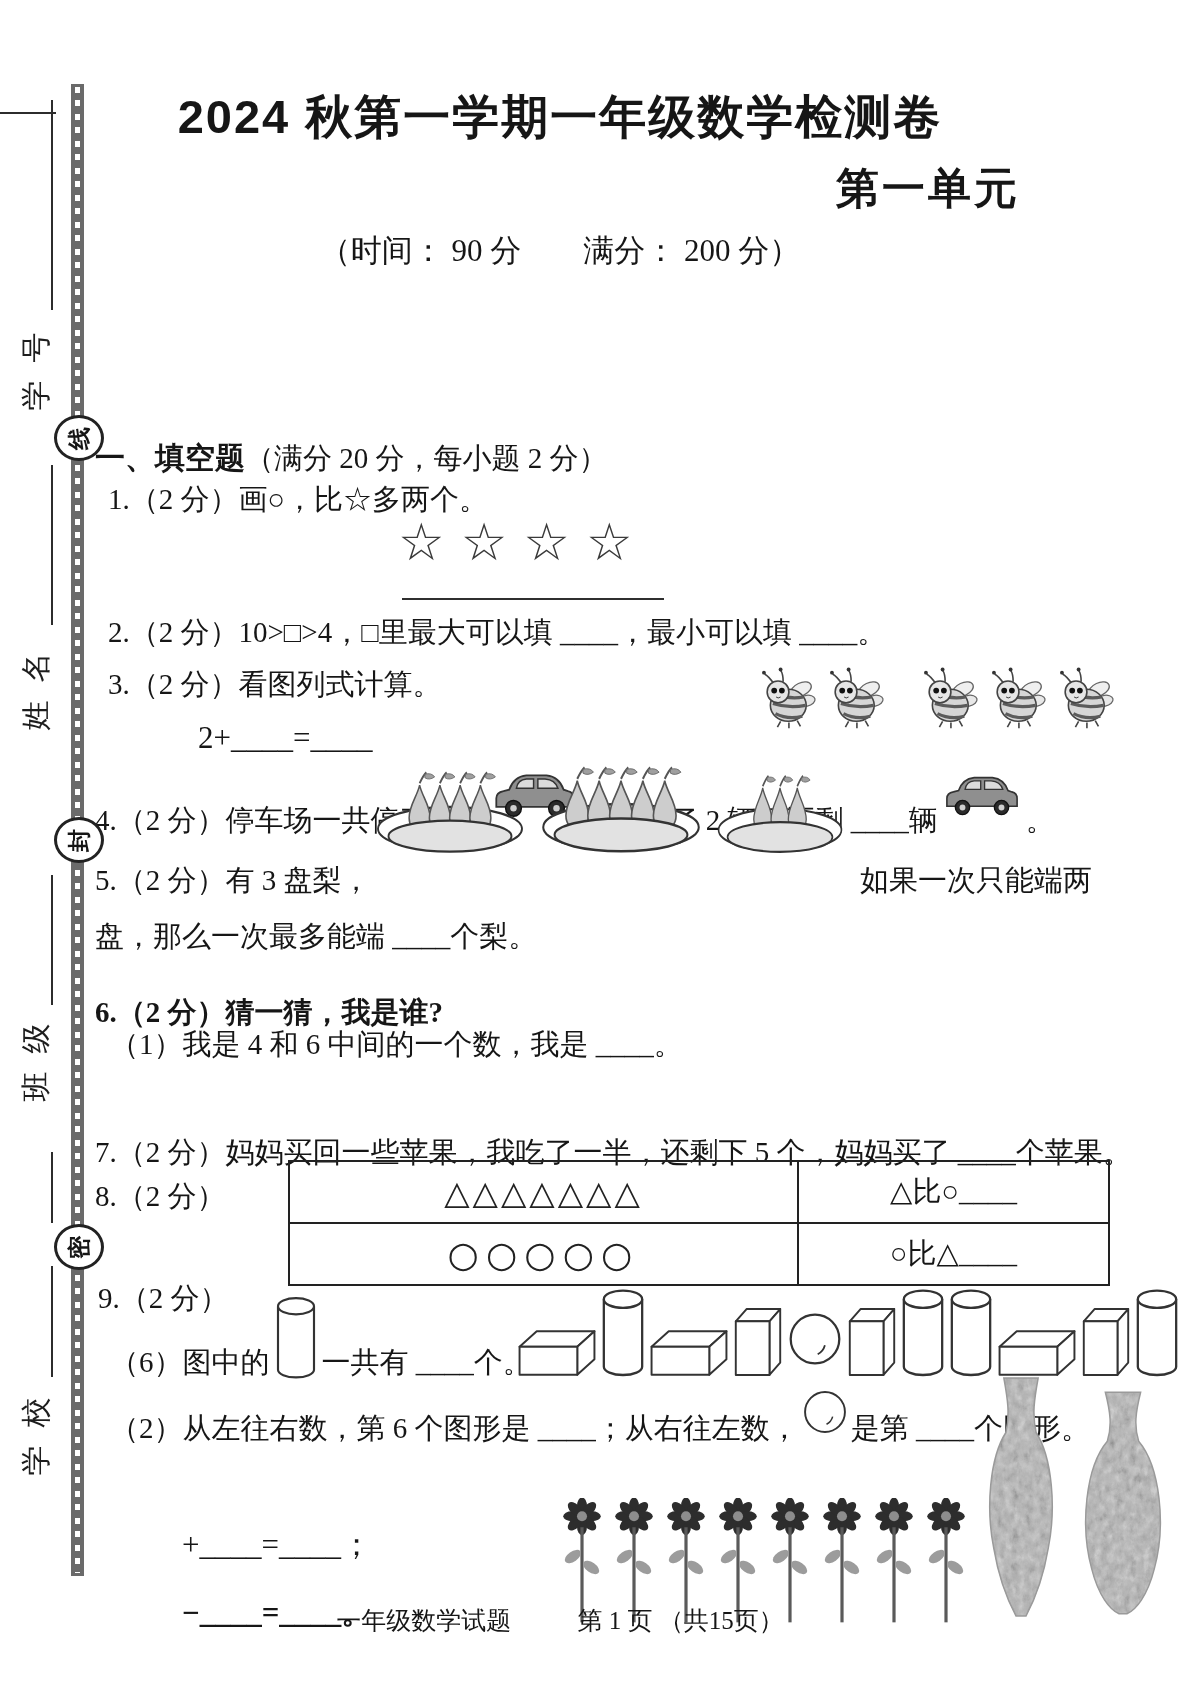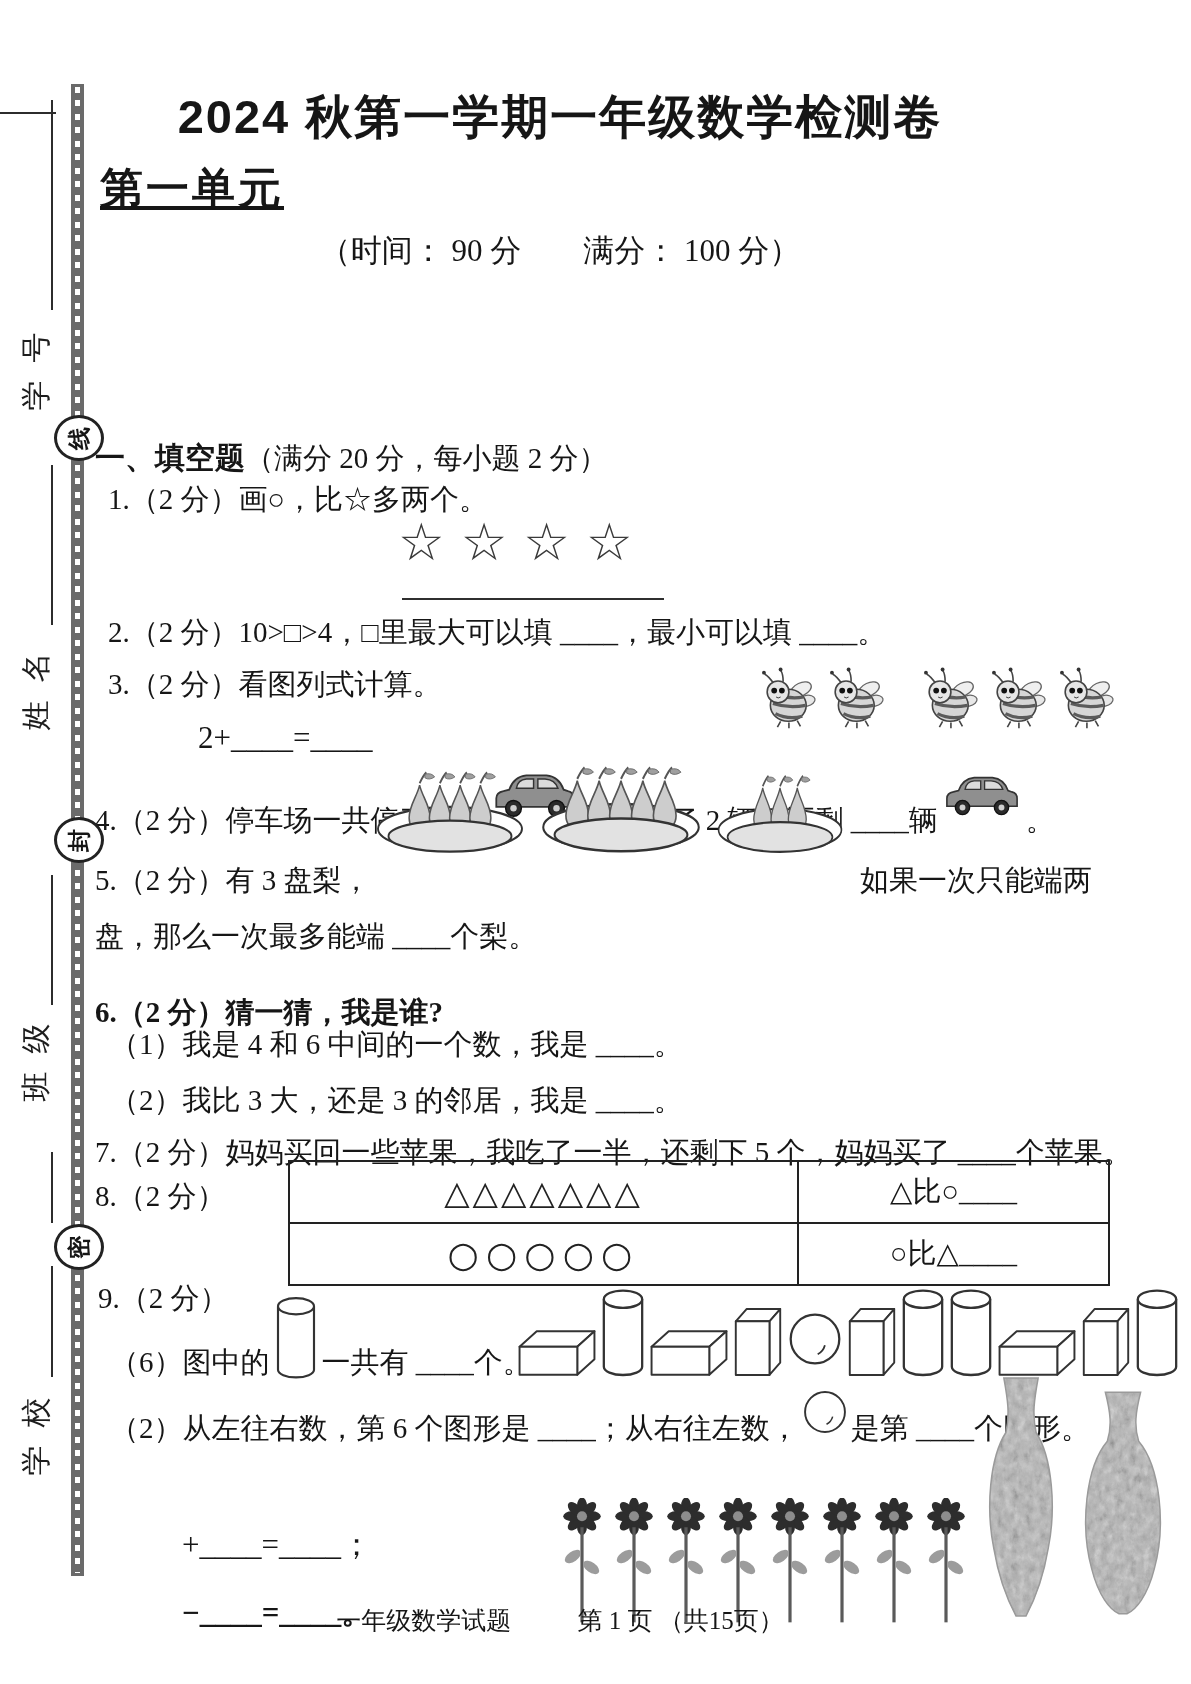--- a/index.html
+++ b/index.html
@@ -14,21 +14,21 @@
      background:repeating-linear-gradient(to bottom,#fff 0 6px,transparent 6px 13.5px);}
   .wline{position:absolute;left:51px;width:2px;background:#2c2c2c;z-index:2;}
   .cornerline{position:absolute;left:0;top:112px;width:56px;height:2px;background:#2c2c2c;}
   .m-label{position:absolute;left:-14px;width:100px;text-align:center;transform:rotate(-90deg);
      font-size:30px;letter-spacing:18px;color:#1d1d1d;white-space:nowrap;z-index:2;}
   .seal{position:absolute;left:54px;width:44px;height:40px;border:3px solid #222;border-radius:50%;
      background:#fff;display:flex;align-items:center;justify-content:center;z-index:3;}
   .seal span{display:block;transform:rotate(-90deg);font-size:23px;font-weight:bold;}
   
   .title{left:100px;top:86px;width:920px;text-align:center;font-size:47px;font-weight:bold;letter-spacing:2px;}
-  .subtitle{left:100px;top:160px;width:920px;text-align:left;font-size:43px;font-weight:bold;letter-spacing:3px;text-decoration:underline;}
+  .subtitle{left:100px;top:160px;width:920px;text-align:right;font-size:43px;font-weight:bold;letter-spacing:3px;}
   .info{left:100px;top:230px;width:920px;text-align:center;font-size:31px;}
   
   #score-table{position:absolute;left:100px;top:286px;width:920px;border-collapse:collapse;table-layout:fixed;}
   #score-table td{border:2px solid #111;height:58px;text-align:center;font-size:28px;font-weight:bold;
      font-family:"Liberation Sans","DejaVu Sans",sans-serif;}
   
   .sec-main{font-size:30px;font-weight:bold;}
   .sec-note{font-size:29px;}
   .star{font-family:"DejaVu Sans",sans-serif;font-size:52px;letter-spacing:16px;color:#3a3a3a;line-height:1;}
   .ansline{position:absolute;left:402px;top:598px;width:262px;height:2px;background:#2f2f2f;}
@@ -68,21 +68,21 @@
     </div>
   <div class="seal" style="top:817px;">
       <span>封</span>
     </div>
   <div class="seal" style="top:1224px;">
       <span>密</span>
     </div>
 
   <div class="abs title sans">2024 秋第一学期一年级数学检测卷</div>
   <div class="abs subtitle sans">第一单元</div>
-  <div class="abs info">（时间： 90 分　　满分： 100 分）</div>
+  <div class="abs info">（时间： 90 分　　满分： 200 分）</div>
 
 
   <div class="abs" style="left:95px;top:438px;">
     <span class="sec-main sans">一、填空题</span><span class="sec-note">（满分 20 分，每小题 2 分）</span>
   </div>
 
   <div class="abs t" style="left:108px;top:479px;">1.（2 分）画○，比☆多两个。</div>
   <div class="abs" style="left:398px;top:516px;"><span class="star">☆</span><span class="star">☆</span><span class="star">☆</span><span class="star">☆</span></div>
   <div class="ansline"></div>
 
@@ -243,21 +243,20 @@
         <path d="M127,30 q5,-9 9,-12" fill="none" stroke="#555" stroke-width="2.5"></path>
    <path d="M134,20 q9,-2 13,3 q-7,4 -13,1 Z" fill="#9f9f9f" stroke="#666" stroke-width="1"></path>
    <path d="M127,32 C 124,44 113,54 113,68 A 14,15 0 0 0 141,68 C 141,54 130,44 127,32 Z" fill="#cdcdcd" stroke="#555" stroke-width="2"></path>
   <ellipse cx="100" cy="88" rx="82" ry="17" fill="#e2e2e2" stroke="#333" stroke-width="2.5"></ellipse>
       </svg></div>
   <div class="abs t" style="left:95px;top:916px;">盘，那么一次最多能端 ____个梨。</div>
   <div class="abs t" style="left:860px;top:860px;">如果一次只能端两</div>
 
   <div class="abs t" style="left:95px;top:992px;font-weight:bold;">6.（2 分）猜一猜，我是谁?</div>
   <div class="abs t" style="left:110px;top:1024px;">（1）我是 4 和 6 中间的一个数，我是 ____。</div>
-  <div class="abs t" style="left:110px;top:1080px;">（2）我比 3 大，还是 3 的邻居，我是 ____。</div>
 
   <div class="abs t" style="left:95px;top:1132px;">7.（2 分）妈妈买回一些苹果，我吃了一半，还剩下 5 个，妈妈买了 ____个苹果。</div>
 
   <div class="abs t" style="left:95px;top:1176px;">8.（2 分）</div>
   <table id="q8-table">
     <tbody>
         <tr>
       <td class="syms" style="width:505px;">△△△△△△△</td>
       <td>△比○____</td>
     </tr>

